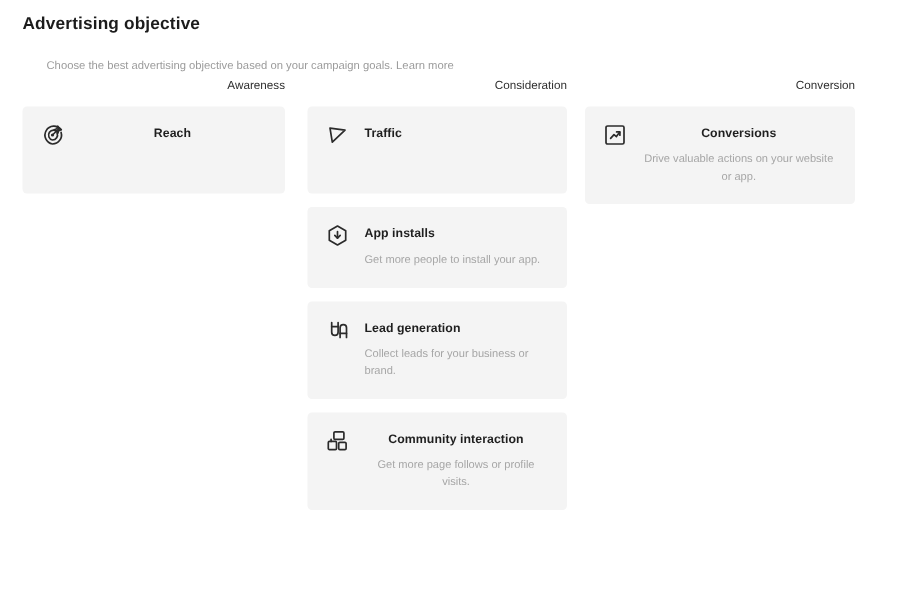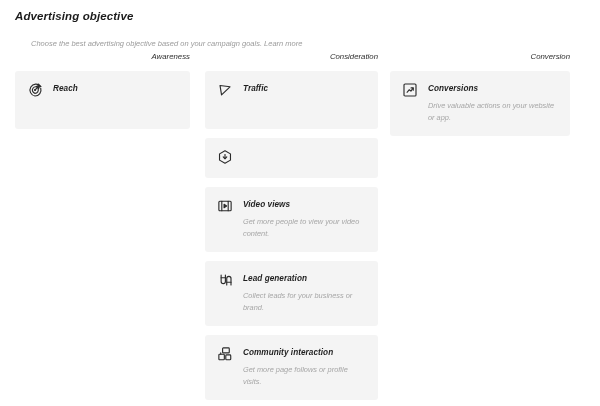--- a/index.html
+++ b/index.html
@@ -13,21 +13,20 @@
     font-family: "Liberation Sans", sans-serif;
     -webkit-font-smoothing: antialiased;
   }
 
   .page {
     position: relative;
     width: 592px;
     height: 406px;
     background: #ffffff;
     padding: 0;
-    font-style: italic;
   }
 
   
   .header {
     padding: 9px 15px 0 15px;
   }
   .page-title {
     font-size: 11.5px;
     font-weight: bold;
     color: #1c1c1c;
@@ -78,21 +77,21 @@
   
   .card {
     background: #f4f4f4;
     border-radius: 3px;
     padding: 11px 13px 13px 12px;
     margin-bottom: 9px;
     display: flex;
     align-items: flex-start;
     cursor: pointer;
   }
-  .card:last-child { margin-bottom: 0; }
+  .card:last-child { margin-bottom: 0; text-align: center; }
 
   .card-icon {
     flex: 0 0 auto;
     width: 16px;
     height: 16px;
     margin-right: 10px;
     margin-top: 0px;
     color: #2b2b2b;
     display: block;
   }
@@ -168,36 +167,26 @@
       </div>
 
       <div class="card">
         <span class="card-icon">
           <svg width="16" height="16" viewBox="0 0 24 24" fill="none" stroke="currentColor" stroke-width="1.7" stroke-linecap="round" stroke-linejoin="round">
             <path d="M12 2.6 L20.2 7.3 L20.2 16.7 L12 21.4 L3.8 16.7 L3.8 7.3 Z"></path>
             <path d="M12 8.2 L12 14.4"></path>
             <path d="M9.3 11.8 L12 14.6 L14.7 11.8"></path>
           </svg>
         </span>
-      </div>
-
-      <div class="card card-tall">
-        <span class="card-icon">
-          <svg width="16" height="16" viewBox="0 0 24 24" fill="none" stroke="currentColor" stroke-width="1.7" stroke-linecap="round" stroke-linejoin="round">
-            <rect x="2.8" y="4.8" width="18.4" height="14.4" rx="1.4"></rect>
-            <path d="M7.2 4.8 L7.2 19.2"></path>
-            <path d="M16.8 4.8 L16.8 19.2"></path>
-            <path d="M10.6 9.4 L14.4 12 L10.6 14.6 Z" fill="currentColor"></path>
-          </svg>
-        </span>
-        <div class="card-body">
-          <div class="card-title">Video views</div>
-          <div class="card-desc">Get more people to view your video content.</div>
-        </div>
-      </div>
+        <div class="card-body">
+          <div class="card-title">App installs</div>
+          <div class="card-desc">Get more people to install your app.</div>
+        </div>
+      </div>
+
 
       <div class="card">
         <span class="card-icon">
           <svg width="16" height="16" viewBox="0 0 24 24" fill="none" stroke="currentColor" stroke-width="1.7" stroke-linecap="round" stroke-linejoin="round">
             <path d="M6.2 4.5 L6.2 14.2 A3.2 3.2 0 0 0 12.6 14.2 L12.6 4.5"></path>
             <path d="M6.2 8.6 L12.6 8.6"></path>
             <path d="M14.6 19.5 L14.6 9.8 A3.2 3.2 0 0 1 21 9.8 L21 19.5"></path>
             <path d="M14.6 15.4 L21 15.4"></path>
           </svg>
         </span>

